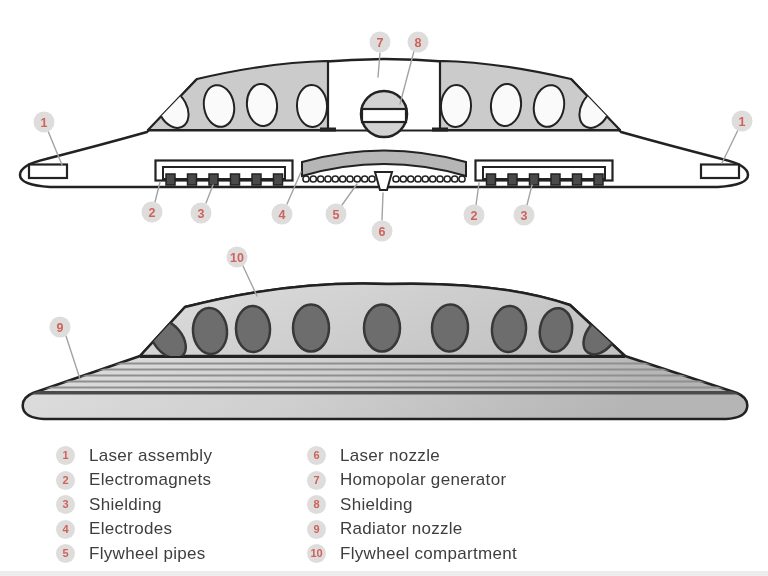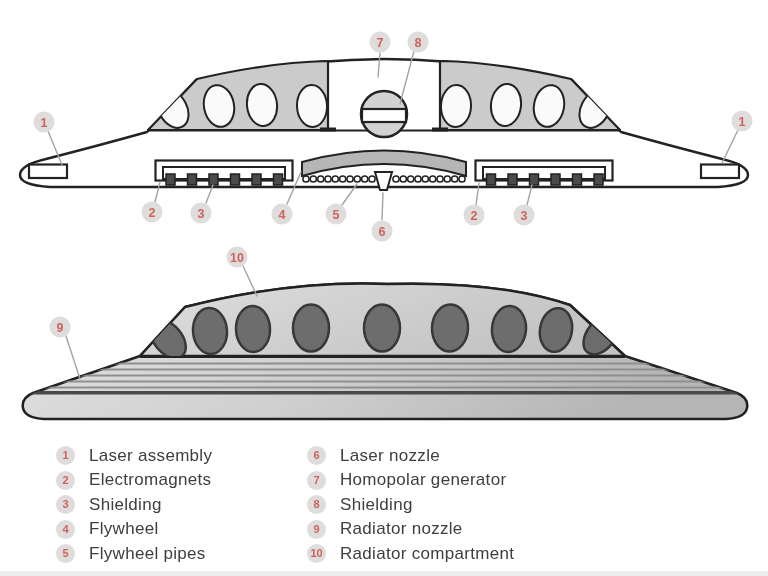--- a/index.html
+++ b/index.html
@@ -248,21 +248,21 @@
     <div class="legend-row">
       <div class="legend-badge">2</div>
       <div class="legend-label">Electromagnets</div>
     </div>
     <div class="legend-row">
       <div class="legend-badge">3</div>
       <div class="legend-label">Shielding</div>
     </div>
     <div class="legend-row">
       <div class="legend-badge">4</div>
-      <div class="legend-label">Flywheel</div>
+      <div class="legend-label">Electrodes</div>
     </div>
     <div class="legend-row">
       <div class="legend-badge">5</div>
       <div class="legend-label">Flywheel pipes</div>
     </div>
   </div>
 
   <div class="legend col-right">
     <div class="legend-row">
       <div class="legend-badge">6</div>
@@ -275,18 +275,18 @@
     <div class="legend-row">
       <div class="legend-badge">8</div>
       <div class="legend-label">Shielding</div>
     </div>
     <div class="legend-row">
       <div class="legend-badge">9</div>
       <div class="legend-label">Radiator nozzle</div>
     </div>
     <div class="legend-row">
       <div class="legend-badge">10</div>
-      <div class="legend-label">Radiator compartment</div>
+      <div class="legend-label">Flywheel compartment</div>
     </div>
   </div>
 
   <div class="bottom-strip"></div>
 </div>
 
 </body></html>

